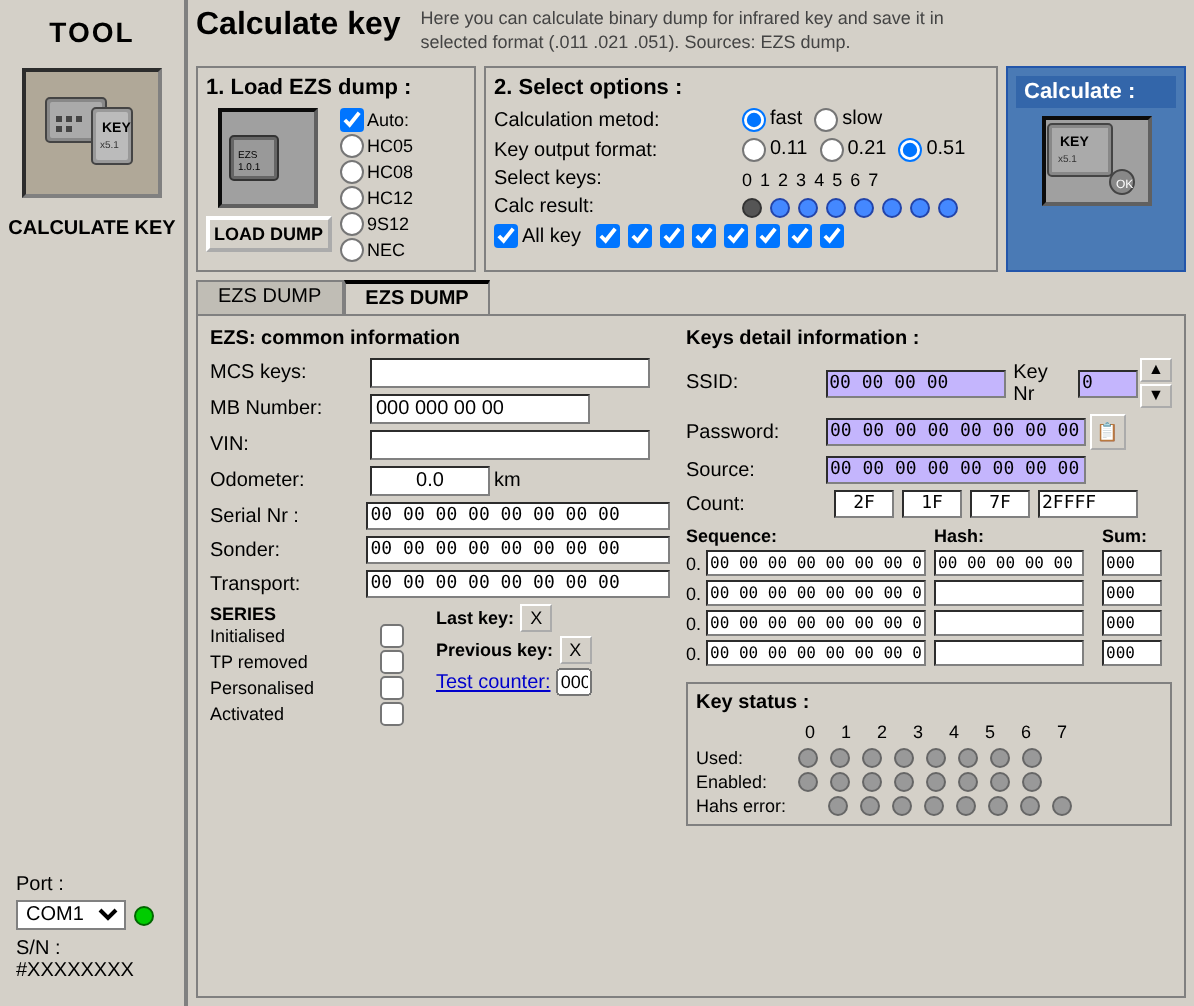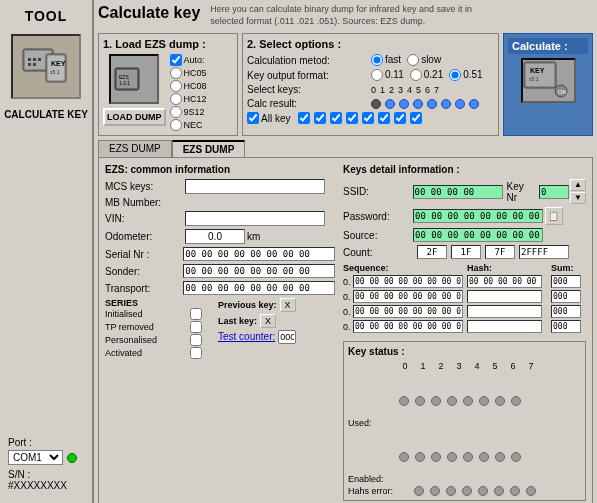--- a/index.html
+++ b/index.html
@@ -394,21 +394,21 @@
       align-items: center;
       margin-bottom: 3px;
     }
     .keys-label {
       font-size: 10px;
       width: 70px;
       color: #000;
     }
     .keys-input {
       font-size: 9px;
-      background: #86efac;
+      background: #c4b5fd;
       border: 1px inset #808080;
       padding: 1px;
       font-family: monospace;
     }
     .input-ssid { width: 90px; }
     .input-keynr { width: 30px; }
     .input-password { width: 130px; }
     .input-source { width: 130px; }
 
     .spinner-btn {
@@ -540,21 +540,20 @@
     }
     .ks-row {
       display: flex;
       align-items: center;
       gap: 6px;
       margin-bottom: 2px;
     }
     .ks-row-label {
       font-size: 9px;
       width: 45px;
-      margin-top: 44px;
     }
     .ks-leds {
       display: flex;
       gap: 6px;
     }
     .led-small-gray {
       width: 10px;
       height: 10px;
       border-radius: 50%;
       background: #999;
@@ -777,20 +776,21 @@
 
         <div class="left-col">
           <div class="section-title">EZS: common information</div>
 
           <div class="form-row">
             <span class="form-label">MCS keys:</span>
             <input class="form-input input-wide" type="text" value="" style="">
           </div>
           <div class="form-row">
             <span class="form-label">MB Number:</span>
+            <input class="form-input input-med" type="text" value="000 000 00 00" style="">
           </div>
           <div class="form-row">
             <span class="form-label">VIN:</span>
             <input class="form-input input-wide" type="text" style="">
           </div>
           <div class="form-row">
             <span class="form-label">Odometer:</span>
             <input class="form-input input-short" type="text" value="0.0" style="">
             <span class="km-label">km</span>
           </div>
@@ -823,25 +823,25 @@
                 <span class="series-name">Personalised</span>
                 <input type="checkbox" class="series-check" style="">
               </div>
               <div class="series-row">
                 <span class="series-name">Activated</span>
                 <input type="checkbox" class="series-check" style="">
               </div>
             </div>
             <div>
               <div style="margin-bottom:2px;">
+                <span class="series-col">Last key:</span>
+                <button class="x-btn">X</button>
+              </div>
+              <div style="margin-bottom:2px;">
                 <span class="series-col">Previous key:</span>
-                <button class="x-btn">X</button>
-              </div>
-              <div style="margin-bottom:2px;">
-                <span class="series-col">Last key:</span>
                 <button class="x-btn">X</button>
               </div>
               <div>
                 <span class="status-link">Test counter:</span>
                 <input type="text" value="0000" style="width: 18px; font-size: 9px;">
               </div>
             </div>
           </div>
         </div>
 

